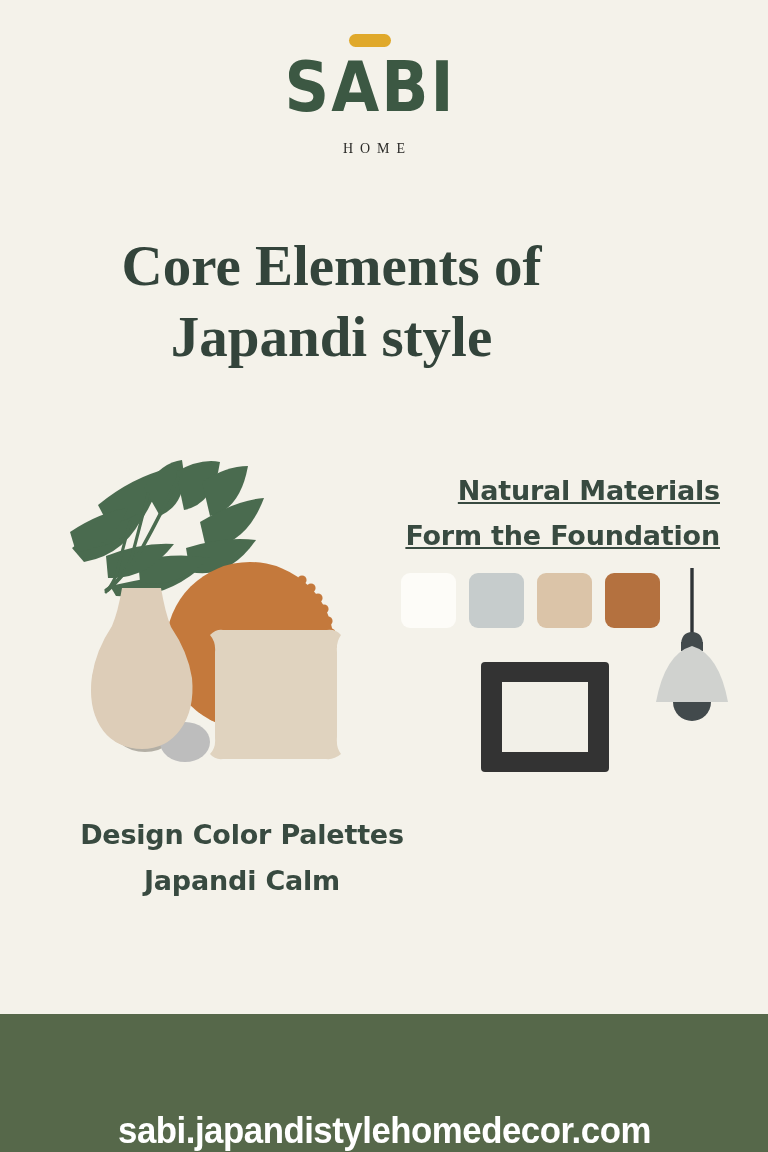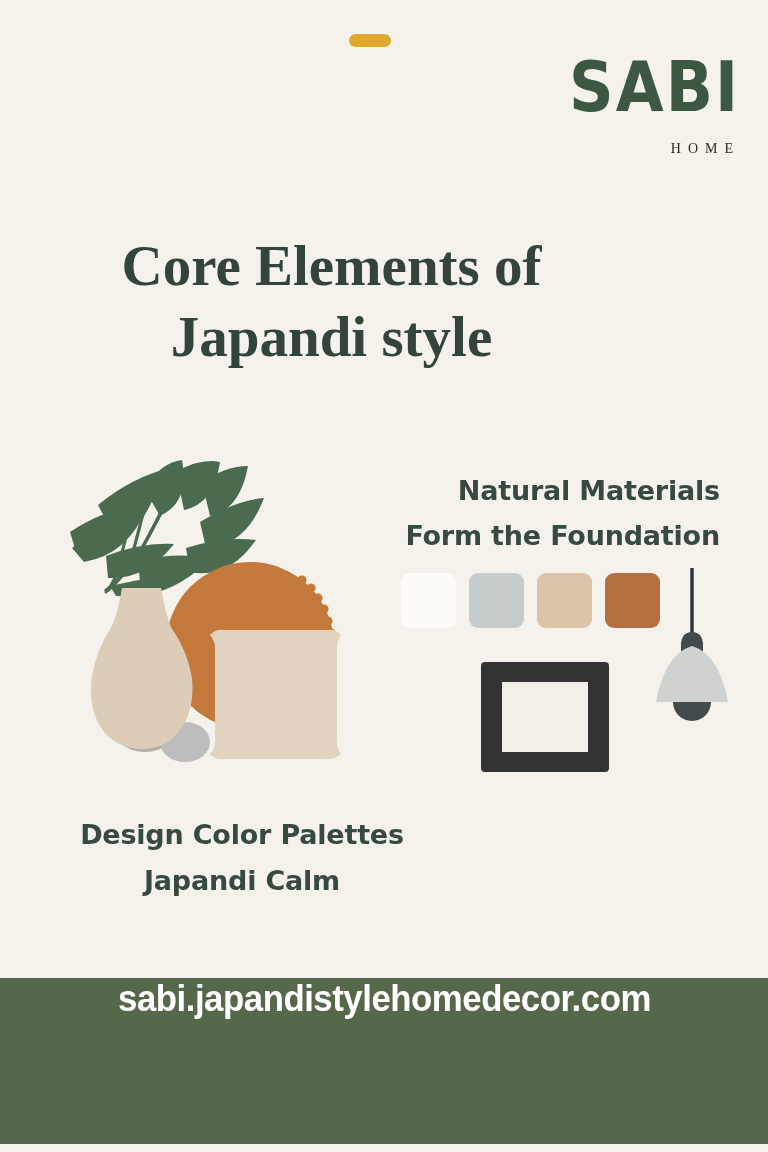--- a/index.html
+++ b/index.html
@@ -21,21 +21,21 @@
     background: #F4F2EA;
     overflow: hidden;
   }
 
   
   .brand {
     position: absolute;
     top: 28px;
     left: 0;
     width: 740px;
-    text-align: right;
+    text-align: center;
   }
   .brand-bar {
     width: 42px;
     height: 13px;
     border-radius: 7px;
     background: #E0A92B;
     margin: 6px auto 2px auto;
   }
   .brand-word {
     font-family: "DejaVu Sans", sans-serif;
@@ -78,21 +78,21 @@
     right: 48px;
     width: 420px;
     text-align: right;
     font-family: "DejaVu Sans", sans-serif;
     font-weight: bold;
     font-size: 27px;
     line-height: 45px;
     color: #384A40;
     letter-spacing: -0.2px;
   }
-  .cap-right .line { display: block; }
+  .cap-right .line { display: block; text-decoration: underline; }
 
   
   .cap-left {
     position: absolute;
     top: 812px;
     left: 42px;
     width: 400px;
     text-align: center;
     font-family: "DejaVu Sans", sans-serif;
     font-weight: bold;
@@ -100,26 +100,26 @@
     line-height: 46px;
     color: #384A40;
     letter-spacing: -0.2px;
   }
   .cap-left .line { display: block; }
 
   
   .footer {
     position: absolute;
     left: 0;
-    bottom: 8px;
+    bottom: 0;
     width: 768px;
-    height: 166px;
+    height: 138px;
     background: #56684A;
     display: flex;
-    align-items: flex-start;
+    align-items: flex-end;
     justify-content: center;
   }
   .footer-url {
     color: #FFFFFF;
     font-family: "Liberation Sans Narrow", "Liberation Sans", sans-serif;
     font-weight: bold;
     font-size: 37px;
     letter-spacing: -0.5px;
     transform: scaleX(0.94);
   }

